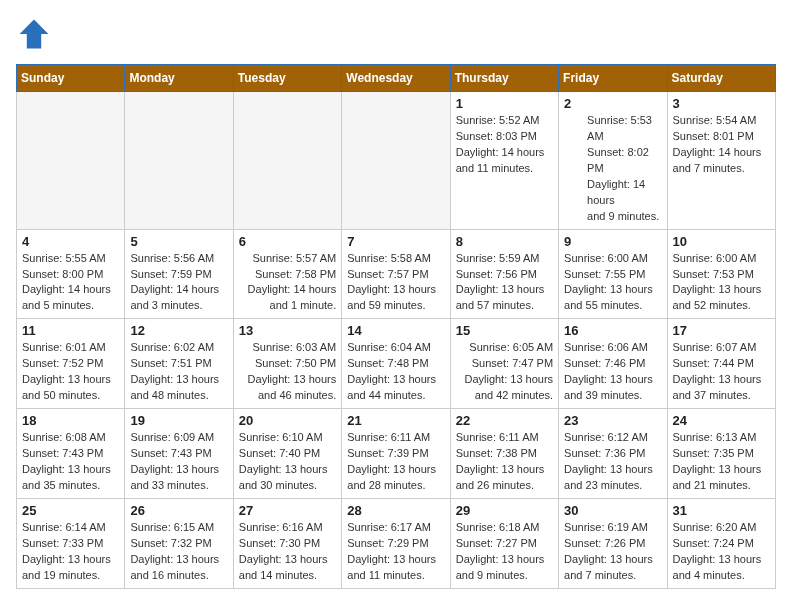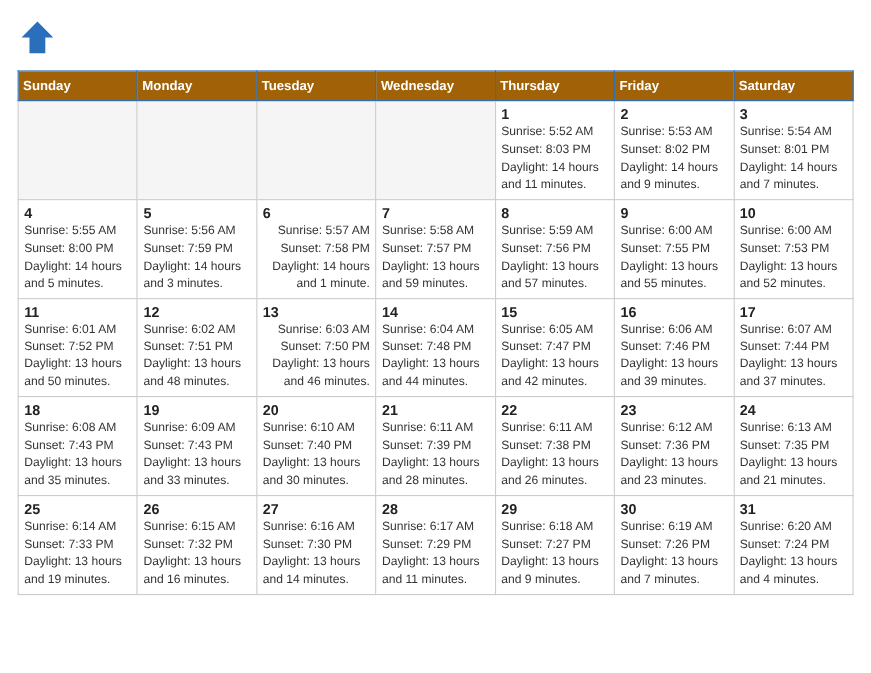--- a/index.html
+++ b/index.html
@@ -121,21 +121,21 @@
         <td class="empty"></td>
         <td>
           <div class="day-number">1</div>
           <div class="day-info" style="white-space: pre-line;">Sunrise: 5:52 AM
 Sunset: 8:03 PM
 Daylight: 14 hours
 and 11 minutes.</div>
         </td>
         <td>
           <div class="day-number">2</div>
-          <div class="day-info" style="white-space: pre-line;">Sunrise: 5:53 AM
+          <div class="day-info" style="white-space: pre-line; margin-left: 23px;">Sunrise: 5:53 AM
 Sunset: 8:02 PM
 Daylight: 14 hours
 and 9 minutes.</div>
         </td>
         <td>
           <div class="day-number">3</div>
           <div class="day-info" style="white-space: pre-line;">Sunrise: 5:54 AM
 Sunset: 8:01 PM
 Daylight: 14 hours
 and 7 minutes.</div>
@@ -216,21 +216,21 @@
         </td>
         <td>
           <div class="day-number">14</div>
           <div class="day-info" style="white-space: pre-line;">Sunrise: 6:04 AM
 Sunset: 7:48 PM
 Daylight: 13 hours
 and 44 minutes.</div>
         </td>
         <td>
           <div class="day-number">15</div>
-          <div class="day-info" style="white-space: pre-line;">Sunrise: 6:05 AM
+          <div class="day-info" style="white-space: pre-line; text-align: right;">Sunrise: 6:05 AM
 Sunset: 7:47 PM
 Daylight: 13 hours
 and 42 minutes.</div>
         </td>
         <td>
           <div class="day-number">16</div>
           <div class="day-info" style="white-space: pre-line;">Sunrise: 6:06 AM
 Sunset: 7:46 PM
 Daylight: 13 hours
 and 39 minutes.</div>

